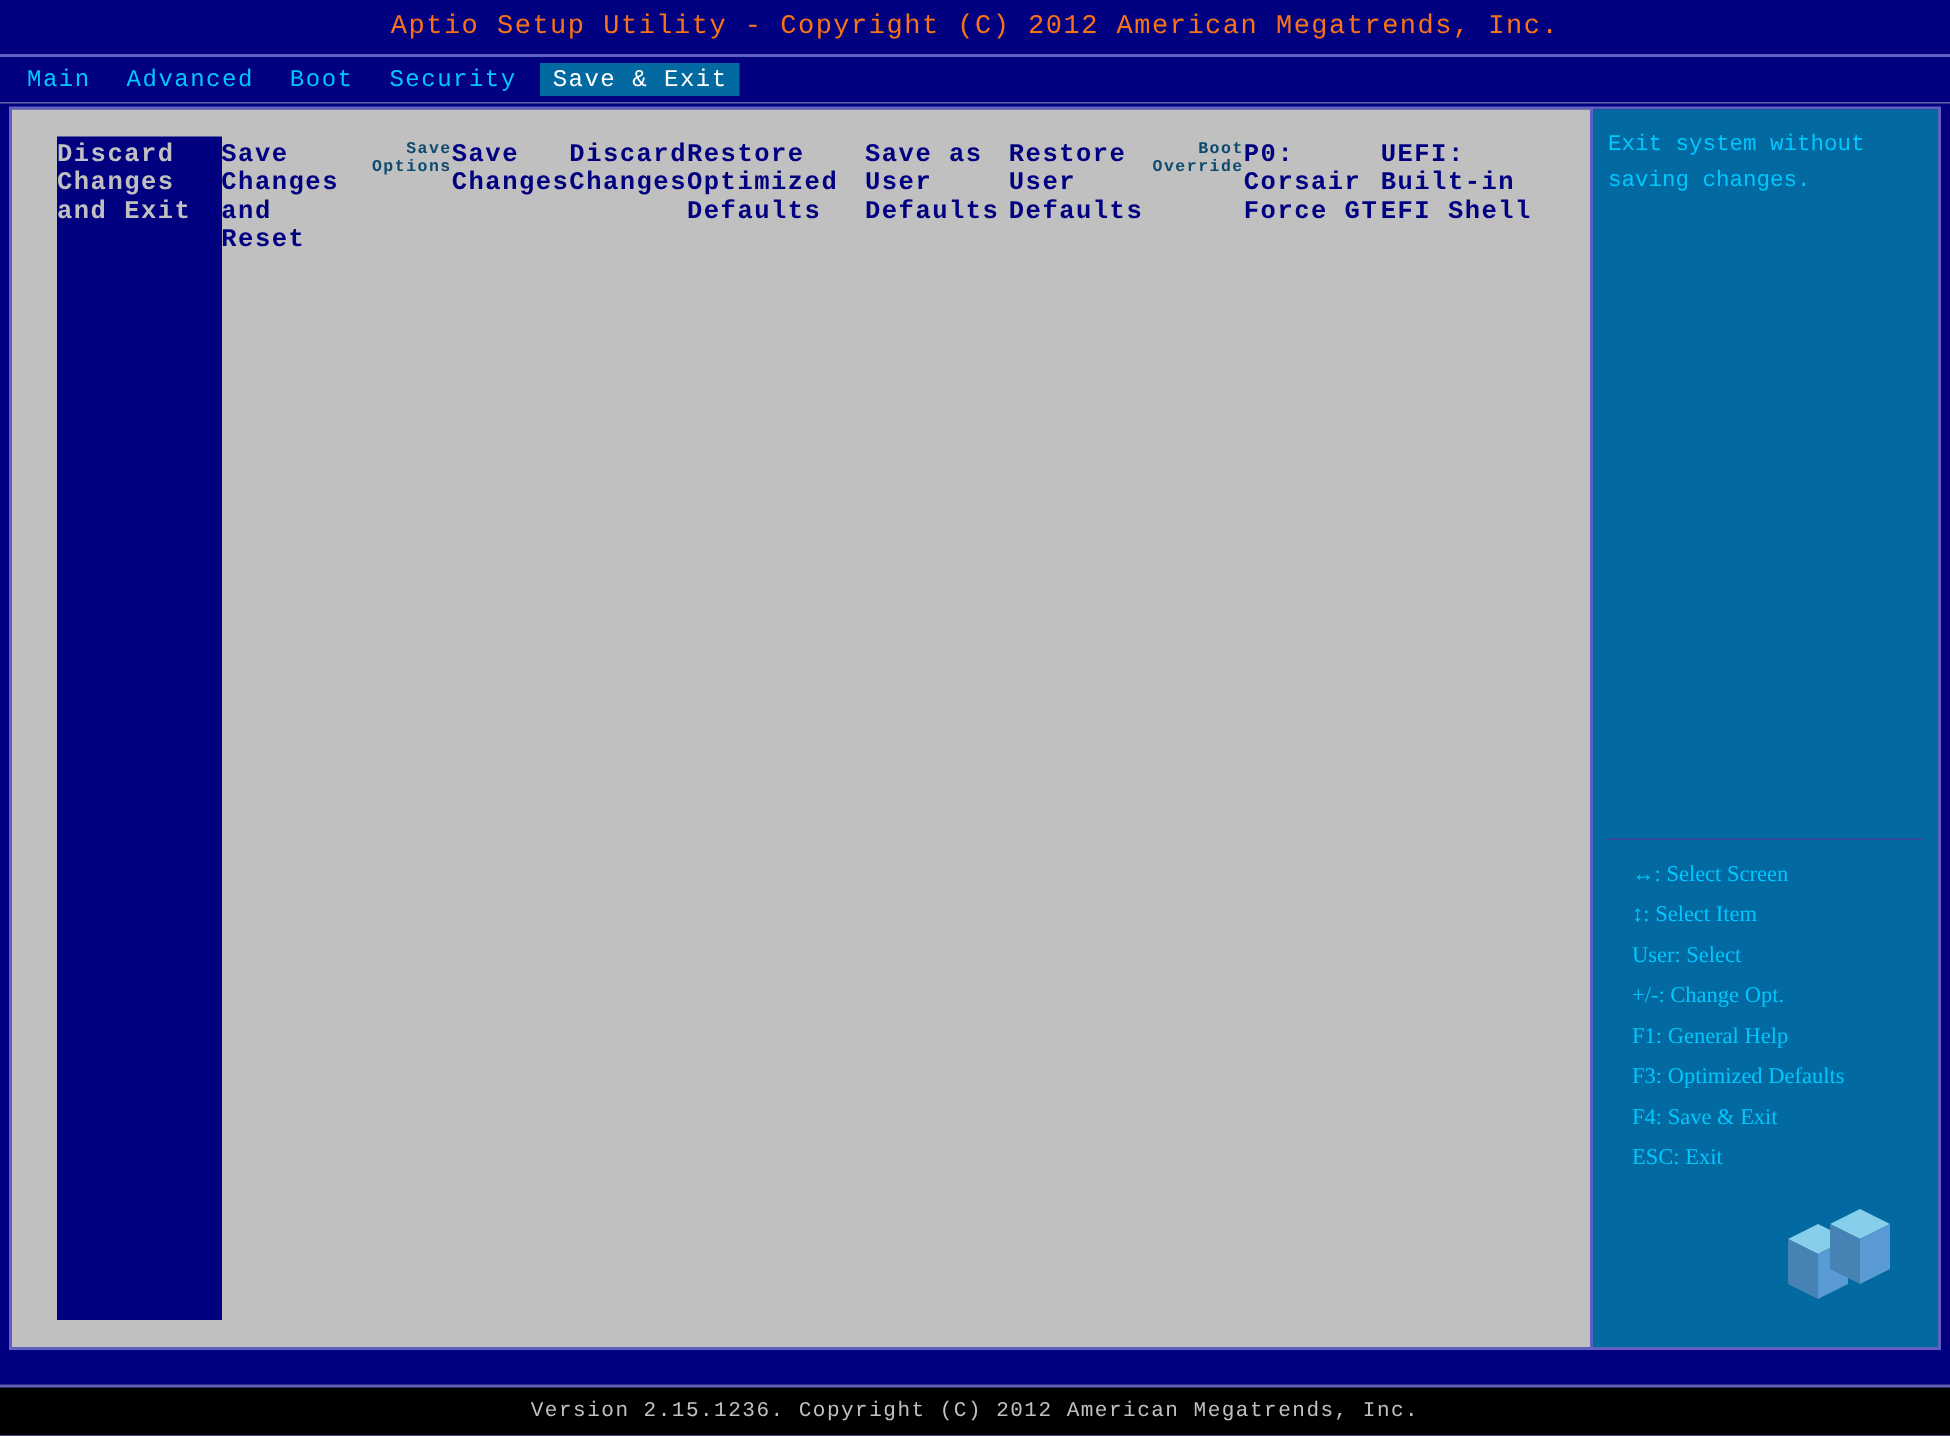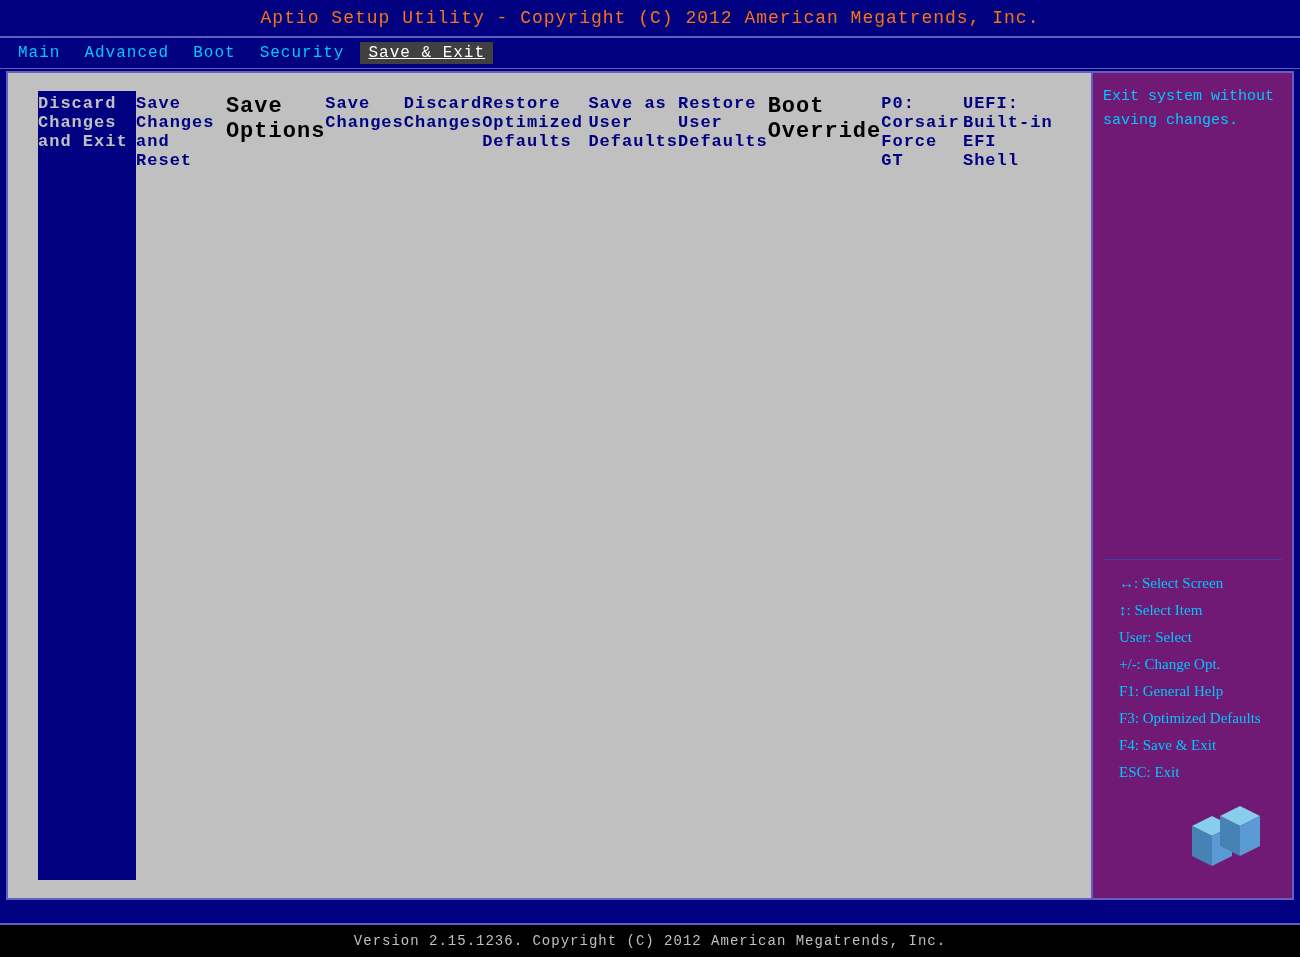--- a/index.html
+++ b/index.html
@@ -37,23 +37,22 @@
 
     .nav-tab {
       color: #00c8ff;
       font-size: 16px;
       cursor: pointer;
       padding: 2px 8px;
       letter-spacing: 1px;
     }
 
     .nav-tab.active {
-      background-color: #404040;
+      background-color: #0369a1;
       color: #ffffff;
-      text-decoration: underline;
     }
 
     
     #main-content {
       display: flex;
       flex-direction: row;
       height: calc(957px - 52px - 38px - 38px);
       border: 2px solid #6060c0;
       margin: 2px 6px;
     }
@@ -78,36 +77,37 @@
       cursor: pointer;
       font-family: 'Courier New', Courier, monospace;
     }
 
     .menu-item.selected {
       background-color: #000080;
       color: #c0c0c0;
     }
 
     .menu-section-header {
-      color: #000000;
-      font-size: 22px;
+      color: #0c4a6e;
+      font-size: 11px;
       font-weight: bold;
       letter-spacing: 1px;
       padding: 3px 0;
       font-family: 'Courier New', Courier, monospace;
+      text-align: right;
     }
 
     .menu-spacer {
       height: 18px;
     }
 
     
     #right-panel {
-      width: 199px;
-      background-color: #701a75;
+      width: 230px;
+      background-color: #0369a1;
       padding: 12px 10px;
       display: flex;
       flex-direction: column;
       justify-content: space-between;
     }
 
     #help-text {
       color: #00c8ff;
       font-size: 15px;
       font-family: 'Courier New', Courier, monospace;

